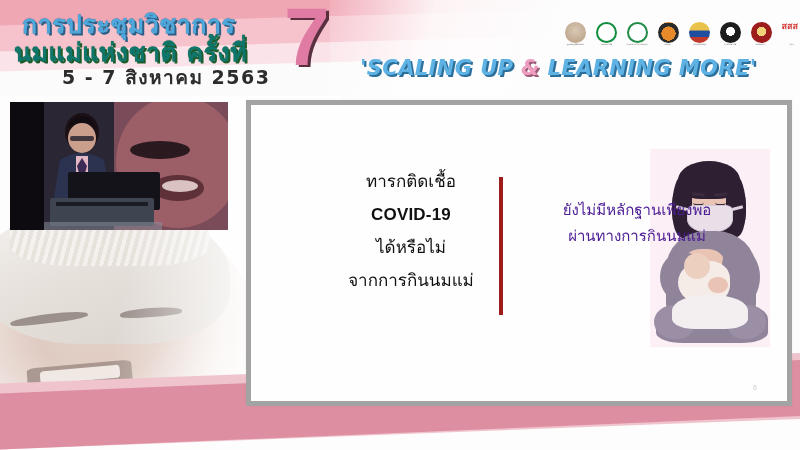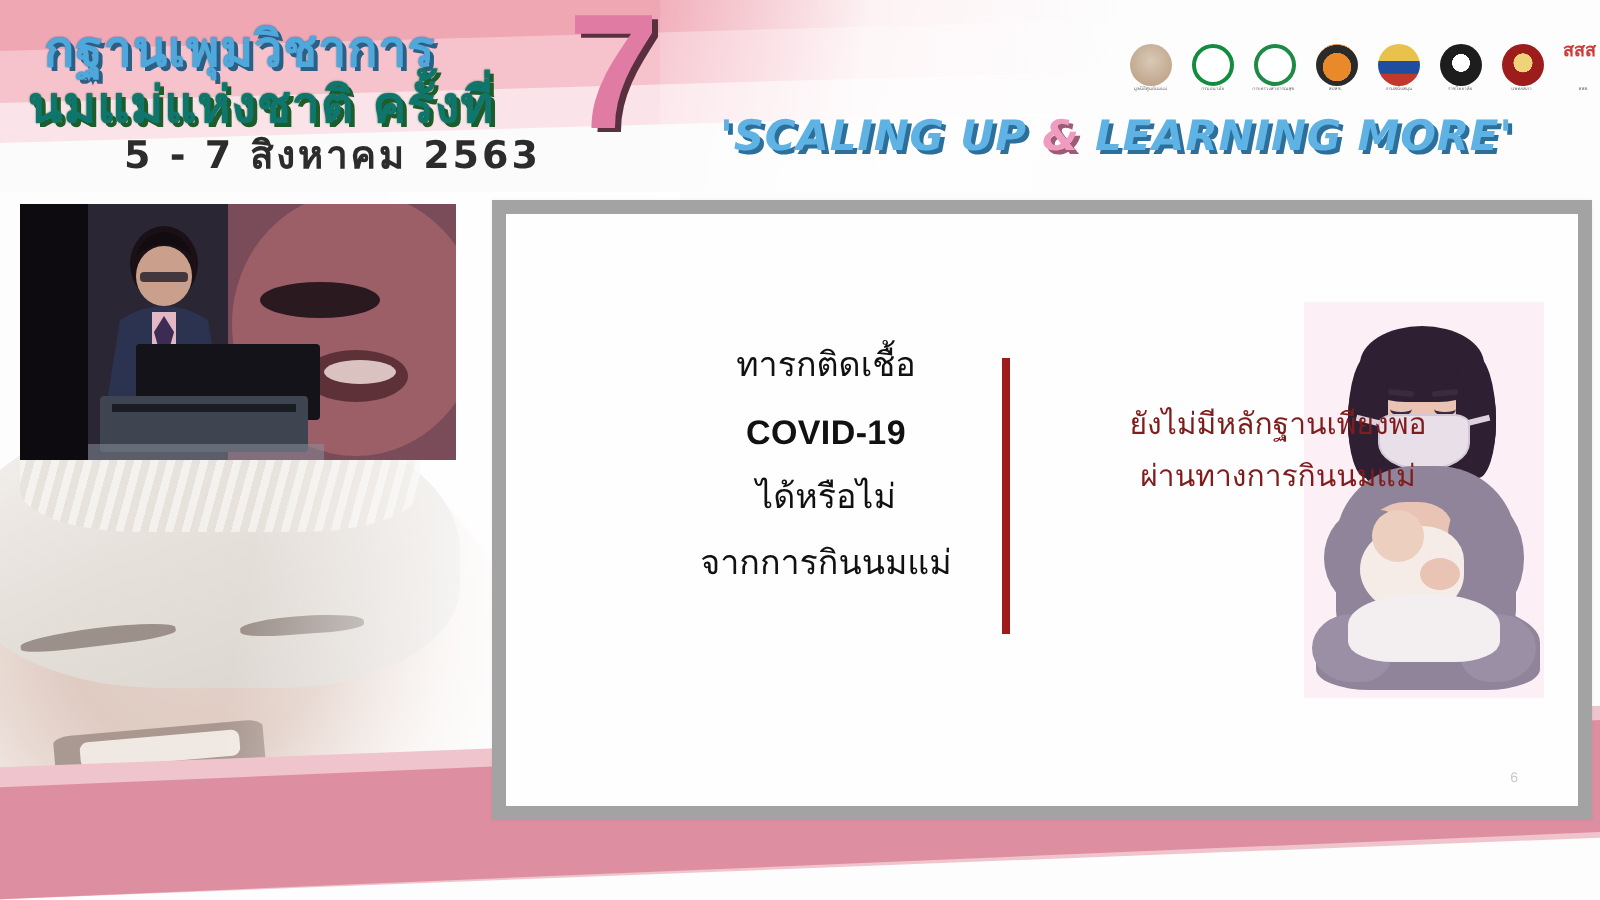--- a/index.html
+++ b/index.html
@@ -75,30 +75,30 @@
   .m4{background:radial-gradient(circle at 50% 55%,#e8892a 0 45%,#2a2a2a 46% 70%,#e8892a 71%);}
   .m5{background:linear-gradient(180deg,#e8c24a 0 40%,#1f4ea0 41% 70%,#c0392b 71%);}
   .m6{background:radial-gradient(circle at 50% 45%,#fff 0 28%,#1d1d1d 29%);}
   .m7{background:radial-gradient(circle at 50% 45%,#f0d27a 0 30%,#9d1c1c 31%);}
   .m8{background:transparent;}
   .sss{font-size:9px;font-weight:bold;color:#d23a3a;line-height:1;
     font-family:"DejaVu Sans",sans-serif;}
 
   
   .slide{position:absolute;left:246px;top:100px;width:536px;height:296px;background:#fefefe;
-    border:7px solid #a3a3a3;box-shadow:0 0 2px rgba(0,0,0,.06);overflow:hidden;}
+    border:5px solid #a3a3a3;box-shadow:0 0 2px rgba(0,0,0,.06);overflow:hidden;}
   .q-block{position:absolute;left:70px;top:60px;width:180px;text-align:center;
     font-family:"DejaVu Sans",sans-serif;color:#111;}
   .q-line{font-size:17px;line-height:1.95;white-space:nowrap;}
   .q-line.en{font-weight:bold;font-family:"Liberation Sans",sans-serif;font-size:17px;letter-spacing:.2px;}
 
   .divider{position:absolute;left:248px;top:72px;width:4px;height:138px;background:#9e1b1b;}
 
   .a-block{position:absolute;left:262px;top:92px;width:248px;text-align:center;
-    font-family:"DejaVu Sans",sans-serif;color:#7f1d1d;}
+    font-family:"DejaVu Sans",sans-serif;color:#4c1d95;}
   .a-line{font-size:15px;line-height:1.75;white-space:nowrap;}
 
   
   .illus{position:absolute;left:399px;top:44px;width:120px;height:198px;background:#fceff5;overflow:hidden;}
   .i-hair-back{position:absolute;left:22px;top:14px;width:74px;height:86px;background:#2e1f33;
     border-radius:50% 50% 44% 44%;}
   .i-face{position:absolute;left:37px;top:24px;width:46px;height:54px;background:#e9c3b4;
     border-radius:48% 48% 52% 52%;}
   .i-hair-top{position:absolute;left:28px;top:12px;width:62px;height:38px;background:#2e1f33;
     border-radius:52% 52% 38% 38%;}
@@ -162,21 +162,21 @@
   <div class="band-light"></div>
   <div class="band-main"></div>
 
   <div class="hdr">
     <div class="hdr-b1"></div>
     <div class="hdr-b2"></div>
     <div class="hdr-b3"></div>
     <div class="hdr-white"></div>
 
     <div class="bignum">7</div>
-    <div class="thai1">กฐานเพุมวิชาการ</div>
+    <div class="thai1">การประชุมวิชาการ</div>
     <div class="thai2">นมแม่แห่งชาติ ครั้งที่</div>
     <div class="dateline">5 - 7 สิงหาคม 2563</div>
 
     <div class="tagline"><span>'SCALING UP </span><span class="amp">&amp;</span><span> LEARNING MORE'</span></div>
 
     <div class="logos">
       <div class="logo">
           <div class="mark m1"></div>
           <div class="cap">มูลนิธิศูนย์นมแม่</div>
         </div>

